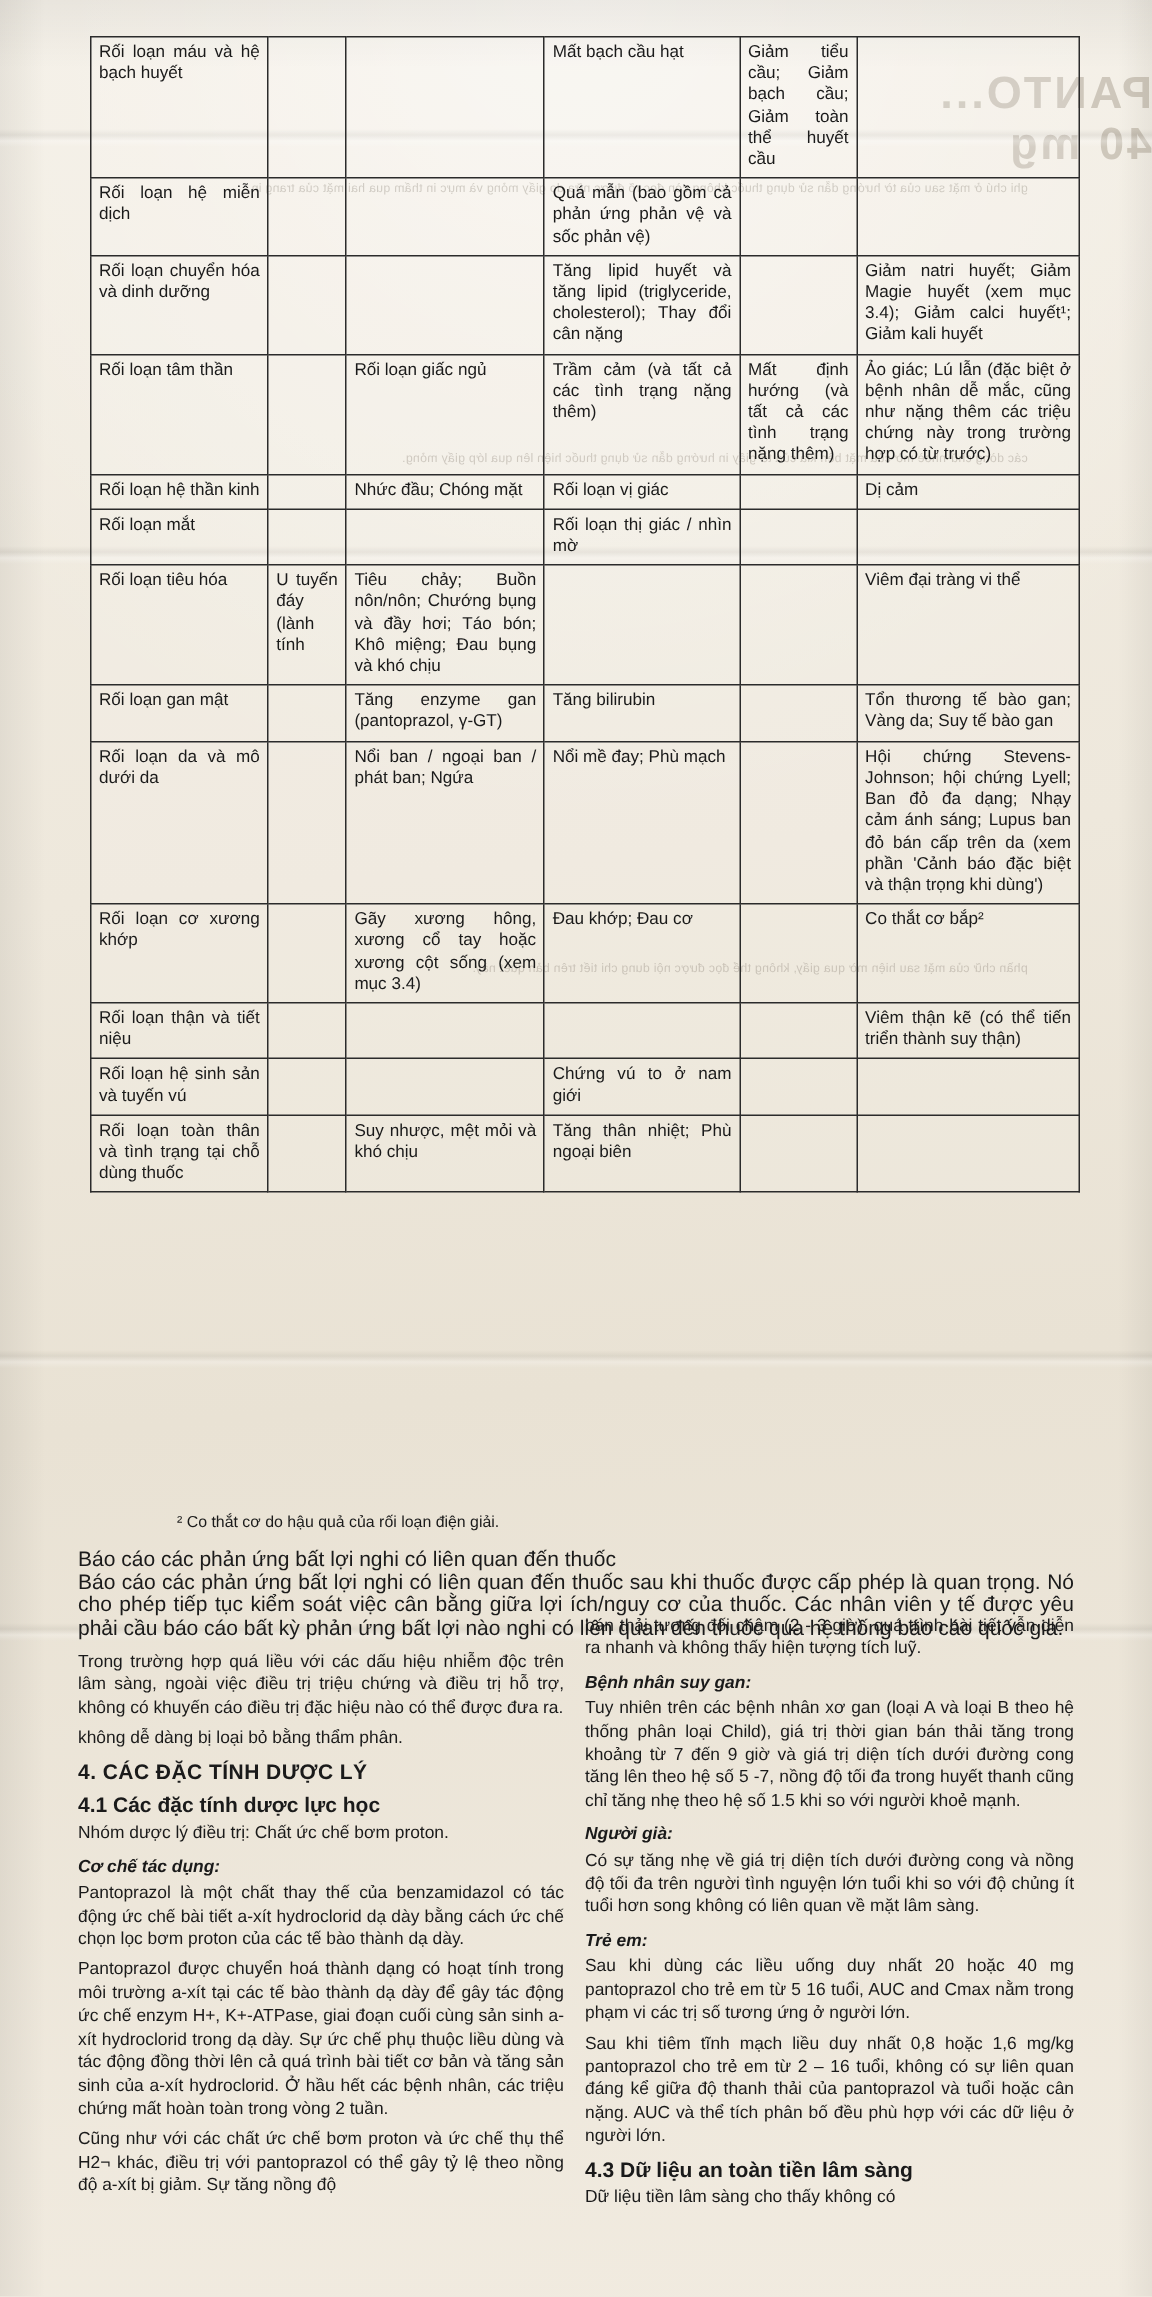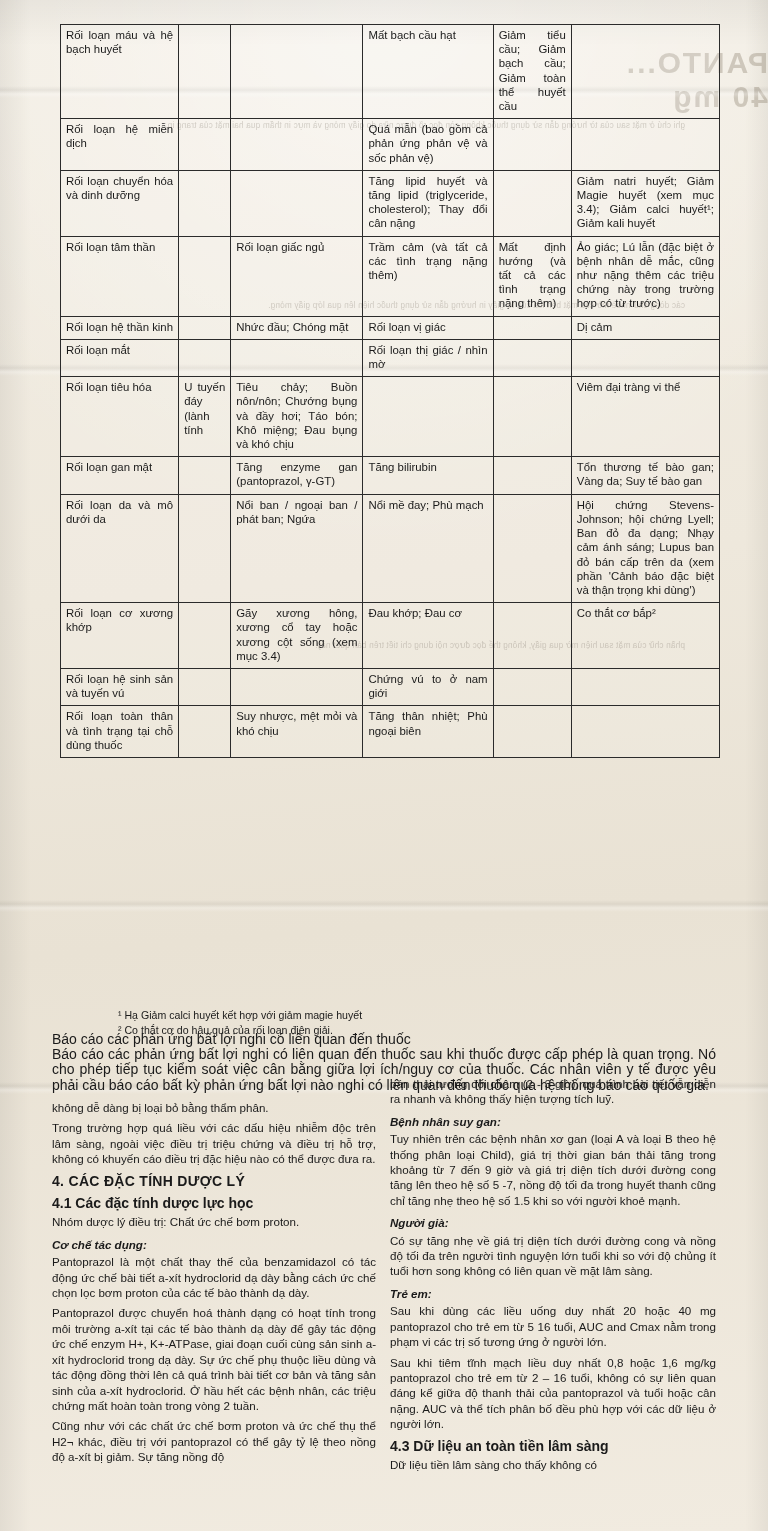--- a/index.html
+++ b/index.html
@@ -234,52 +234,59 @@
       </tr>
       <tr>
         <td>Rối loạn cơ xương khớp</td>
         <td></td>
         <td>Gãy xương hông, xương cổ tay hoặc xương cột sống (xem mục 3.4)</td>
         <td>Đau khớp; Đau cơ</td>
         <td></td>
         <td>Co thắt cơ bắp²</td>
       </tr>
       <tr>
+        <td>Rối loạn thận và tiết niệu</td>
+        <td></td>
+        <td></td>
+        <td></td>
+        <td></td>
+        <td>Viêm thận kẽ (có thể tiến triển thành suy thận)</td>
+      </tr>
+      <tr>
         <td>Rối loạn hệ sinh sản và tuyến vú</td>
         <td></td>
         <td></td>
         <td>Chứng vú to ở nam giới</td>
         <td></td>
         <td></td>
       </tr>
       <tr>
         <td>Rối loạn toàn thân và tình trạng tại chỗ dùng thuốc</td>
         <td></td>
         <td>Suy nhược, mệt mỏi và khó chịu</td>
         <td>Tăng thân nhiệt; Phù ngoại biên</td>
         <td></td>
         <td></td>
       </tr>
     </tbody>
   </table>
 </div>
 
 <div class="tbl-note">
-  <div>¹ Hạ Giảm calci huyết kết hợp với giảm magie huyết</div>
   <div>² Co thắt cơ do hậu quả của rối loạn điện giải.</div>
 </div>
 
 <div class="para-block b1">
   <div>Báo cáo các phản ứng bất lợi nghi có liên quan đến thuốc</div>
   <div>Báo cáo các phản ứng bất lợi nghi có liên quan đến thuốc sau khi thuốc được cấp phép là quan trọng. Nó cho phép tiếp tục kiểm soát việc cân bằng giữa lợi ích/nguy cơ của thuốc. Các nhân viên y tế được yêu phải cầu báo cáo bất kỳ phản ứng bất lợi nào nghi có liên quan đến thuốc qua hệ thống báo cáo quốc gia.</div>
 </div>
 
 <div class="colL">
+  <p>Trong trường hợp quá liều với các dấu hiệu nhiễm độc trên lâm sàng, ngoài việc điều trị triệu chứng và điều trị hỗ trợ, không có khuyến cáo điều trị đặc hiệu nào có thể được đưa ra.</p>
   <p>không dễ dàng bị loại bỏ bằng thẩm phân.</p>
-  <p>Trong trường hợp quá liều với các dấu hiệu nhiễm độc trên lâm sàng, ngoài việc điều trị triệu chứng và điều trị hỗ trợ, không có khuyến cáo điều trị đặc hiệu nào có thể được đưa ra.</p>
   <div class="h-sec caps">4.   CÁC ĐẶC TÍNH DƯỢC LÝ</div>
   <div class="h-sec">4.1 Các đặc tính dược lực học</div>
   <p>Nhóm dược lý điều trị: Chất ức chế bơm proton.</p>
   <div class="h-ital">Cơ chế tác dụng:</div>
   <p>Pantoprazol là một chất thay thế của benzamidazol có tác động ức chế bài tiết a-xít hydroclorid dạ dày bằng cách ức chế chọn lọc bơm proton của các tế bào thành dạ dày.</p>
   <p>Pantoprazol được chuyển hoá thành dạng có hoạt tính trong môi trường a-xít tại các tế bào thành dạ dày để gây tác động ức chế enzym H+, K+-ATPase, giai đoạn cuối cùng sản sinh a-xít hydroclorid trong dạ dày. Sự ức chế phụ thuộc liều dùng và tác động đồng thời lên cả quá trình bài tiết cơ bản và tăng sản sinh của a-xít hydroclorid. Ở hầu hết các bệnh nhân, các triệu chứng mất hoàn toàn trong vòng 2 tuần.</p>
   <p>Cũng như với các chất ức chế bơm proton và ức chế thụ thể H2¬ khác, điều trị với pantoprazol có thể gây tỷ lệ theo nồng độ a-xít bị giảm. Sự tăng nồng độ</p>
 </div>
 
 <div class="colR">

